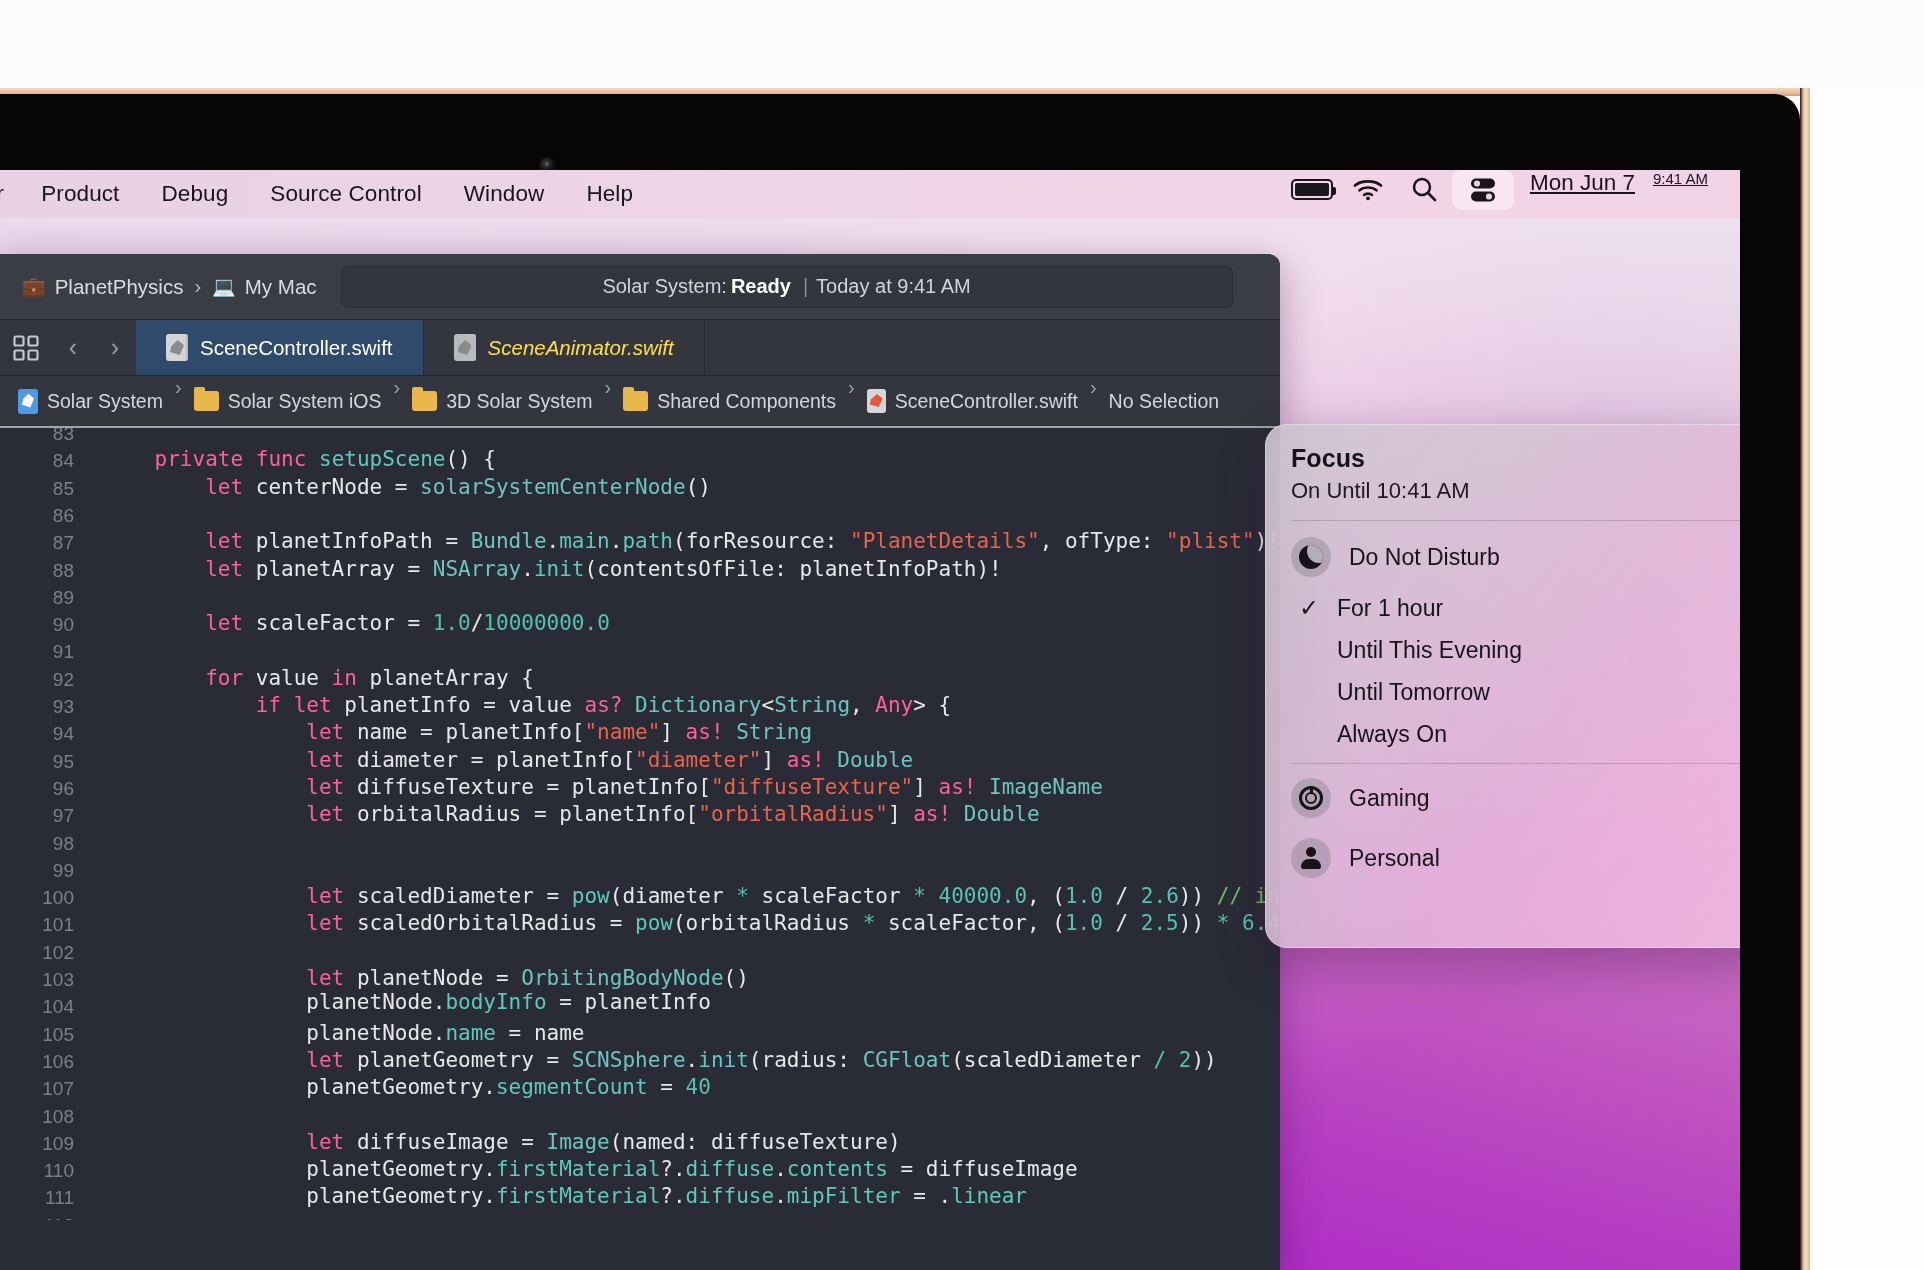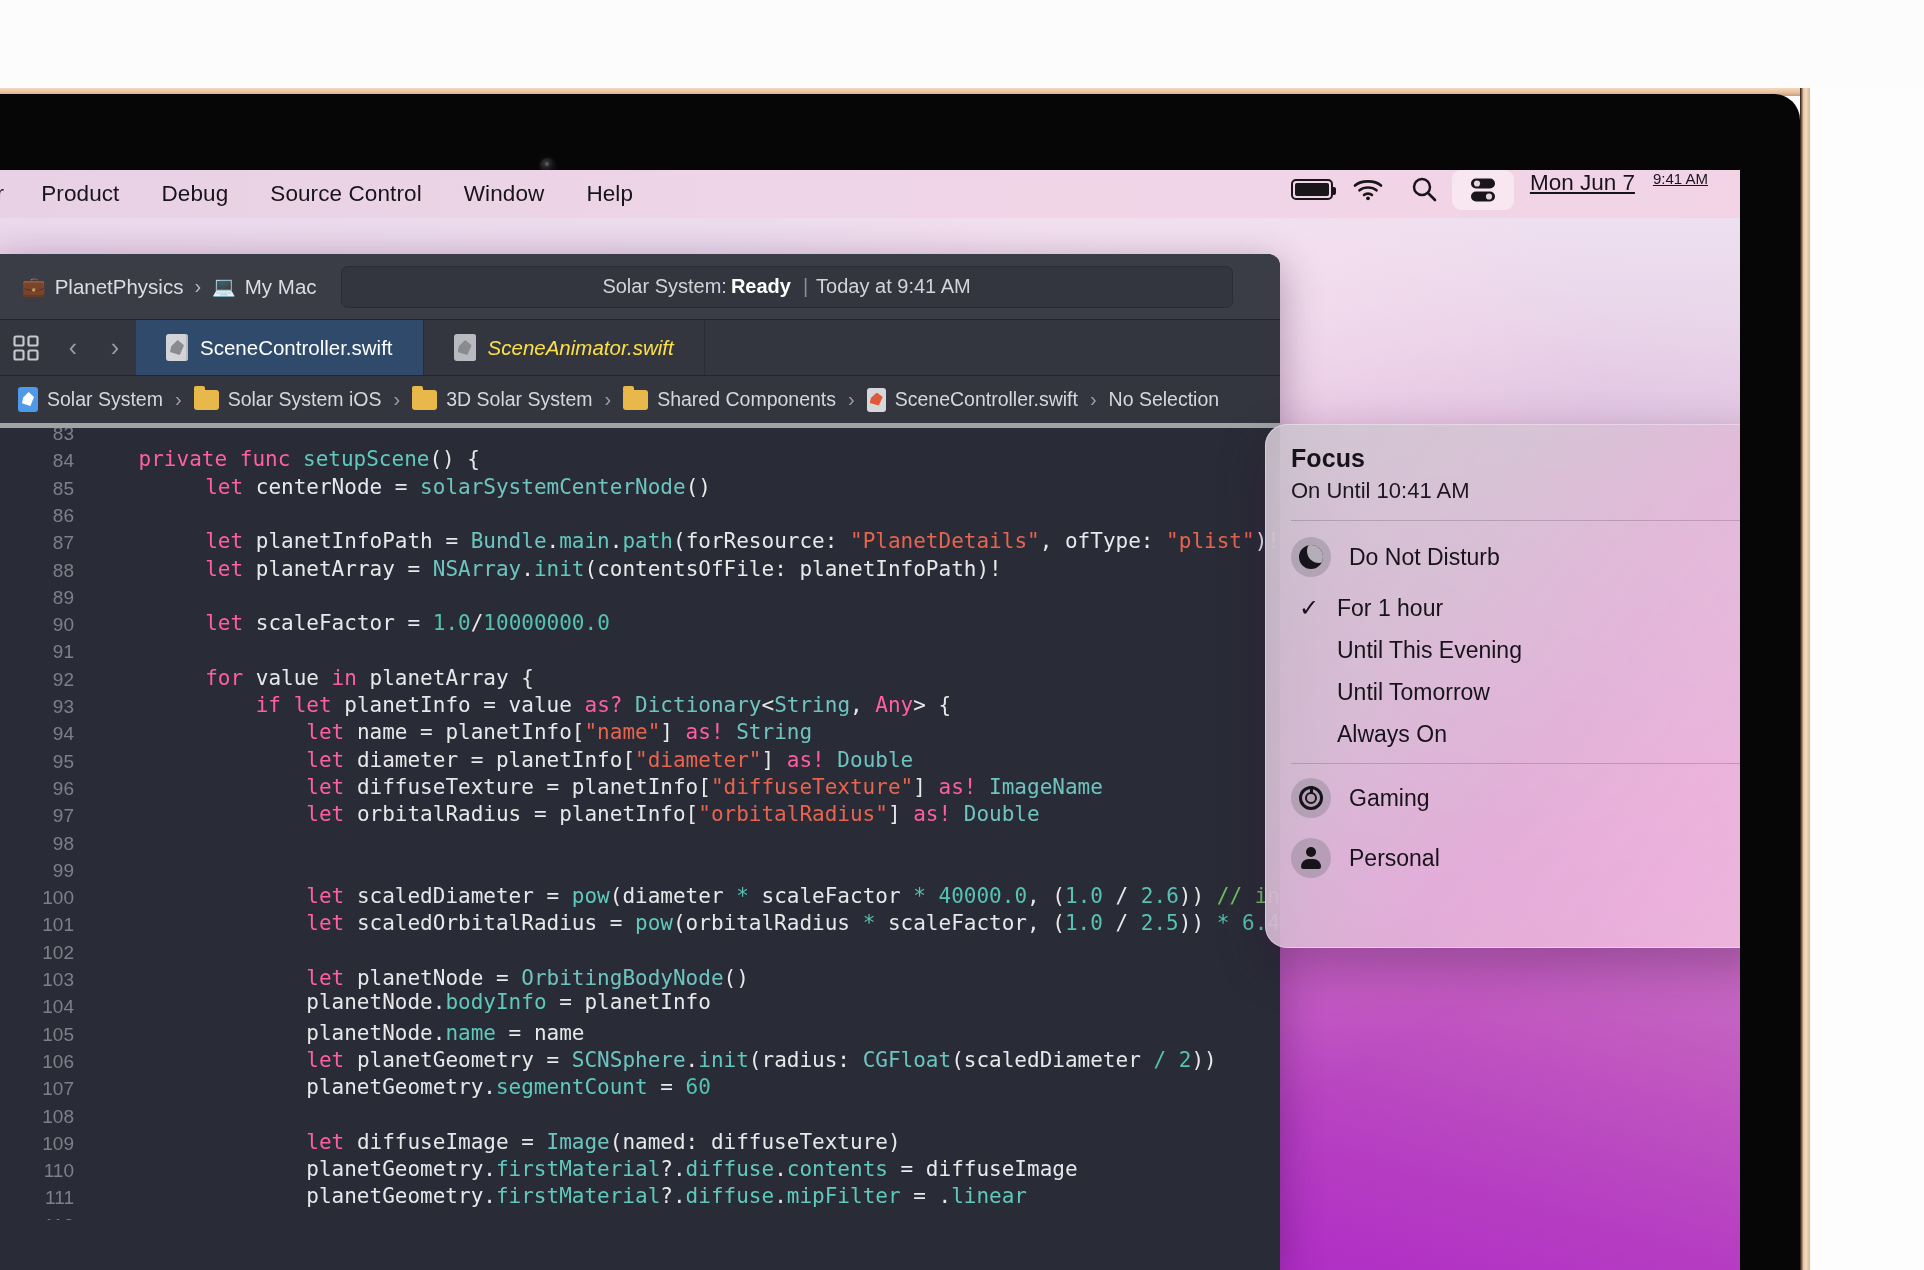--- a/index.html
+++ b/index.html
@@ -92,22 +92,22 @@
       border-right:1px solid #2a2c33; gap:12px; white-space:nowrap; }
   .tab.active { background:#2f4a6b; color:#ffffff; }
   .tab.inactive { color:#fde047; font-style:italic; background:transparent; }
   .swift-ico { width:22px; height:27px; border-radius:3px; background:#d3d4d8; position:relative; flex:none;
       box-shadow:inset -4px 0 0 -2px #b9babe; }
   .swift-ico:before { content:""; position:absolute; left:4px; top:6px; width:14px; height:15px;
       background:#8a8b90; clip-path:polygon(10% 40%,55% 0%,100% 35%,70% 100%,0% 80%); }
   .swift-ico.dim { background:#b9bac0; }
   .tab-spacer { flex:1; }
 
-  .xc-crumbs { height:52px; background:#33363e; display:flex; align-items:center;
-      padding-left:18px; font-size:19.5px; color:#d6d7dc; border-bottom:5px solid #a3a3a3; white-space:nowrap; }
+  .xc-crumbs { height:52px; background:#33363e; display:flex; 
+      padding-left:18px; font-size:19.5px; color:#d6d7dc; border-bottom:2px solid #a3a3a3; white-space:nowrap; }
   .crumb { display:flex; align-items:center; gap:9px; }
   .crumb-sep { color:#9fa0a7; margin:0 12px; font-size:20px; font-weight:300; }
   .ico-proj { width:20px;height:25px;background:#4e9ae8;border-radius:3px;position:relative;flex:none; }
   .ico-proj:before{content:"";position:absolute;left:4px;top:5px;width:12px;height:14px;background:#fff;
       clip-path:polygon(10% 40%,55% 0%,100% 35%,70% 100%,0% 80%);}
   .ico-folder { width:25px;height:20px;background:#e8b84b;border-radius:2px 3px 3px 3px;position:relative;flex:none; }
   .ico-folder:before{content:"";position:absolute;left:0;top:-4px;width:11px;height:5px;background:#e8b84b;border-radius:2px 2px 0 0;}
   .ico-swift-sm { width:19px;height:24px;background:#d6d7db;border-radius:3px;position:relative;flex:none; }
   .ico-swift-sm:before{content:"";position:absolute;left:3px;top:5px;width:13px;height:13px;background:#e0593a;
       clip-path:polygon(10% 40%,55% 0%,100% 35%,70% 100%,0% 80%);}
@@ -331,21 +331,21 @@
             <div class="ln" style="top: 622.9px;">106</div>
             <div class="ln" style="top: 650.2px;">107</div>
             <div class="ln" style="top: 677.5px;">108</div>
             <div class="ln" style="top: 704.8px;">109</div>
             <div class="ln" style="top: 732.1px;">110</div>
             <div class="ln" style="top: 759.4px;">111</div>
             <div class="ln" style="top: 786.7px;">112</div>
           </div>
         <div class="codearea" id="codearea">
             <div class="cl" style="top: -8px; left: 18px;"></div>
-            <div class="cl" style="top: 19.3px; left: 2px; text-align: center;"><span class="p">    </span><span class="k">private</span><span class="p"> </span><span class="k">func</span><span class="p"> </span><span class="f">setupScene</span><span class="p">() {</span></div>
+            <div class="cl" style="top: 19.3px; left: 18px; text-align: center;"><span class="p">    </span><span class="k">private</span><span class="p"> </span><span class="k">func</span><span class="p"> </span><span class="f">setupScene</span><span class="p">() {</span></div>
             <div class="cl" style="top: 46.6px; left: 18px;"><span class="p">        </span><span class="k">let</span><span class="p"> centerNode = </span><span class="t">solarSystemCenterNode</span><span class="p">()</span></div>
             <div class="cl" style="top: 73.9px; left: 18px;"></div>
             <div class="cl" style="top: 101.2px; left: 18px;"><span class="p">        </span><span class="k">let</span><span class="p"> planetInfoPath = </span><span class="t">Bundle</span><span class="p">.</span><span class="f">main</span><span class="p">.</span><span class="f">path</span><span class="p">(forResource: </span><span class="s">"PlanetDetails"</span><span class="p">, ofType: </span><span class="s">"plist"</span><span class="p">)!</span></div>
             <div class="cl" style="top: 128.5px; left: 18px;"><span class="p">        </span><span class="k">let</span><span class="p"> planetArray = </span><span class="t">NSArray</span><span class="p">.</span><span class="f">init</span><span class="p">(contentsOfFile: planetInfoPath)!</span></div>
             <div class="cl" style="top: 155.8px; left: 18px;"></div>
             <div class="cl" style="top: 183.1px; left: 18px;"><span class="p">        </span><span class="k">let</span><span class="p"> scaleFactor = </span><span class="n">1.0</span><span class="p">/</span><span class="n">10000000.0</span></div>
             <div class="cl" style="top: 210.4px; left: 18px;"></div>
             <div class="cl" style="top: 237.7px; left: 18px;"><span class="p">        </span><span class="k">for</span><span class="p"> value </span><span class="k">in</span><span class="p"> planetArray {</span></div>
             <div class="cl" style="top: 265px; left: 18px;"><span class="p">            </span><span class="k">if</span><span class="p"> </span><span class="k">let</span><span class="p"> planetInfo = value </span><span class="k">as?</span><span class="p"> </span><span class="t">Dictionary</span><span class="p">&lt;</span><span class="t">String</span><span class="p">, </span><span class="k">Any</span><span class="p">&gt; {</span></div>
             <div class="cl" style="top: 292.3px; left: 18px;"><span class="p">                </span><span class="k">let</span><span class="p"> name = planetInfo[</span><span class="s">"name"</span><span class="p">] </span><span class="k">as!</span><span class="p"> </span><span class="t">String</span></div>
@@ -354,21 +354,21 @@
             <div class="cl" style="top: 374.2px; left: 18px;"><span class="p">                </span><span class="k">let</span><span class="p"> orbitalRadius = planetInfo[</span><span class="s">"orbitalRadius"</span><span class="p">] </span><span class="k">as!</span><span class="p"> </span><span class="t">Double</span></div>
             <div class="cl" style="top: 401.5px; left: 18px;"></div>
             <div class="cl" style="top: 428.8px; left: 18px;"></div>
             <div class="cl" style="top: 456.1px; left: 18px;"><span class="p">                </span><span class="k">let</span><span class="p"> scaledDiameter = </span><span class="f">pow</span><span class="p">(diameter </span><span class="n">*</span><span class="p"> scaleFactor </span><span class="n">*</span><span class="p"> </span><span class="n">40000.0</span><span class="p">, (</span><span class="n">1.0</span><span class="p"> / </span><span class="n">2.6</span><span class="p">)) </span><span class="c">// increase planet size</span></div>
             <div class="cl" style="top: 483.4px; left: 18px;"><span class="p">                </span><span class="k">let</span><span class="p"> scaledOrbitalRadius = </span><span class="f">pow</span><span class="p">(orbitalRadius </span><span class="n">*</span><span class="p"> scaleFactor, (</span><span class="n">1.0</span><span class="p"> / </span><span class="n">2.5</span><span class="p">)) </span><span class="n">*</span><span class="p"> </span><span class="n">6.4</span><span class="p"> </span></div>
             <div class="cl" style="top: 510.7px; left: 18px;"></div>
             <div class="cl" style="top: 538px; left: 18px;"><span class="p">                </span><span class="k">let</span><span class="p"> planetNode = </span><span class="t">OrbitingBodyNode</span><span class="p">()</span></div>
             <div class="cl" style="top: 562px; left: 18px;"><span class="p">                planetNode.</span><span class="f">bodyInfo</span><span class="p"> = planetInfo</span></div>
             <div class="cl" style="top: 592.6px; left: 18px;"><span class="p">                planetNode.</span><span class="f">name</span><span class="p"> = name</span></div>
             <div class="cl" style="top: 619.9px; left: 18px;"><span class="p">                </span><span class="k">let</span><span class="p"> planetGeometry = </span><span class="t">SCNSphere</span><span class="p">.</span><span class="f">init</span><span class="p">(radius: </span><span class="t">CGFloat</span><span class="p">(scaledDiameter </span><span class="n">/</span><span class="p"> </span><span class="n">2</span><span class="p">))</span></div>
-            <div class="cl" style="top: 647.2px; left: 18px;"><span class="p">                planetGeometry.</span><span class="f">segmentCount</span><span class="p"> = </span><span class="n">60</span></div>
+            <div class="cl" style="top: 647.2px; left: 18px;"><span class="p">                planetGeometry.</span><span class="f">segmentCount</span><span class="p"> = </span><span class="n">40</span></div>
             <div class="cl" style="top: 674.5px; left: 18px;"></div>
             <div class="cl" style="top: 701.8px; left: 18px;"><span class="p">                </span><span class="k">let</span><span class="p"> diffuseImage = </span><span class="t">Image</span><span class="p">(named: diffuseTexture)</span></div>
             <div class="cl" style="top: 729.1px; left: 18px;"><span class="p">                planetGeometry.</span><span class="f">firstMaterial</span><span class="p">?.</span><span class="f">diffuse</span><span class="p">.</span><span class="f">contents</span><span class="p"> = diffuseImage</span></div>
             <div class="cl" style="top: 756.4px; left: 18px;"><span class="p">                planetGeometry.</span><span class="f">firstMaterial</span><span class="p">?.</span><span class="f">diffuse</span><span class="p">.</span><span class="f">mipFilter</span><span class="p"> = .</span><span class="f">linear</span></div>
             <div class="cl" style="top: 783.7px; left: 18px;"></div>
           </div>
       </div>
     </div>
 
     <div id="focus">

